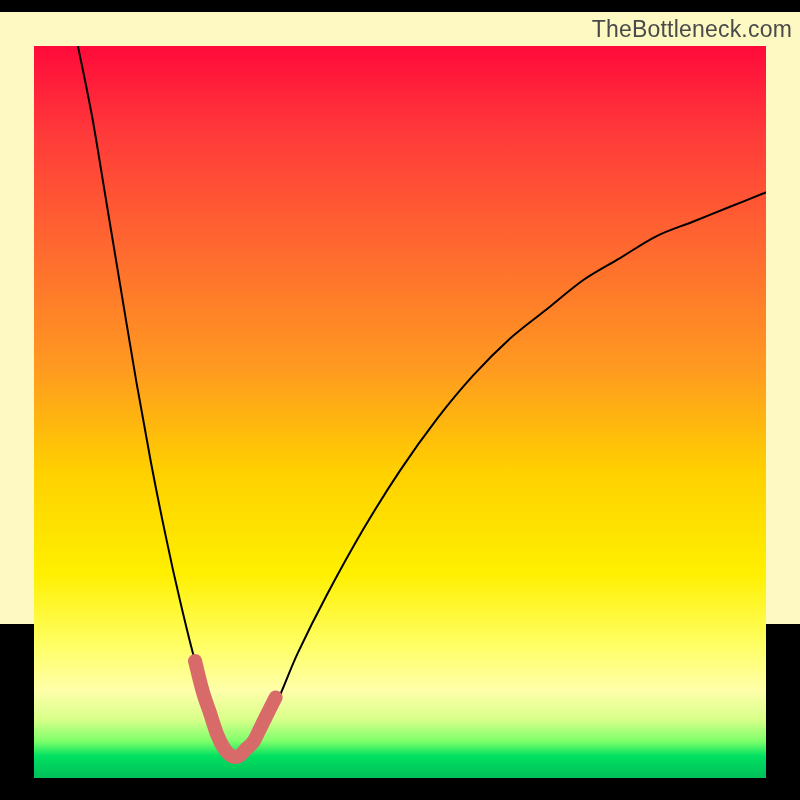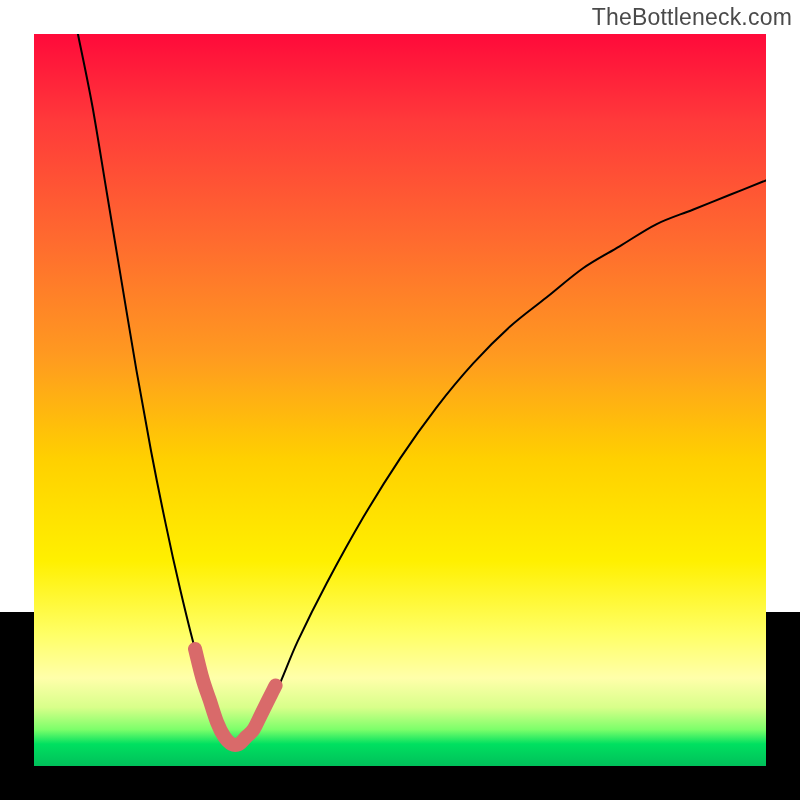--- a/index.html
+++ b/index.html
@@ -7,24 +7,24 @@
     padding: 0;
     width: 800px;
     height: 800px;
     background: #000;
     overflow: hidden;
     font-family: Arial, Helvetica, sans-serif;
   }
   .frame {
     position: absolute;
     left: 0;
-    top: 0;
+    top: 12px;
     width: 800px;
     height: 612px;
-    background: #ffffff;
+    background: #fef9c3;
   }
   .plot {
     position: absolute;
     left: 34px;
     top: 34px;
     width: 732px;
     height: 732px;
     background: linear-gradient(to bottom,
       #ff0a3a 0%,
       #ff3a3a 12%,

